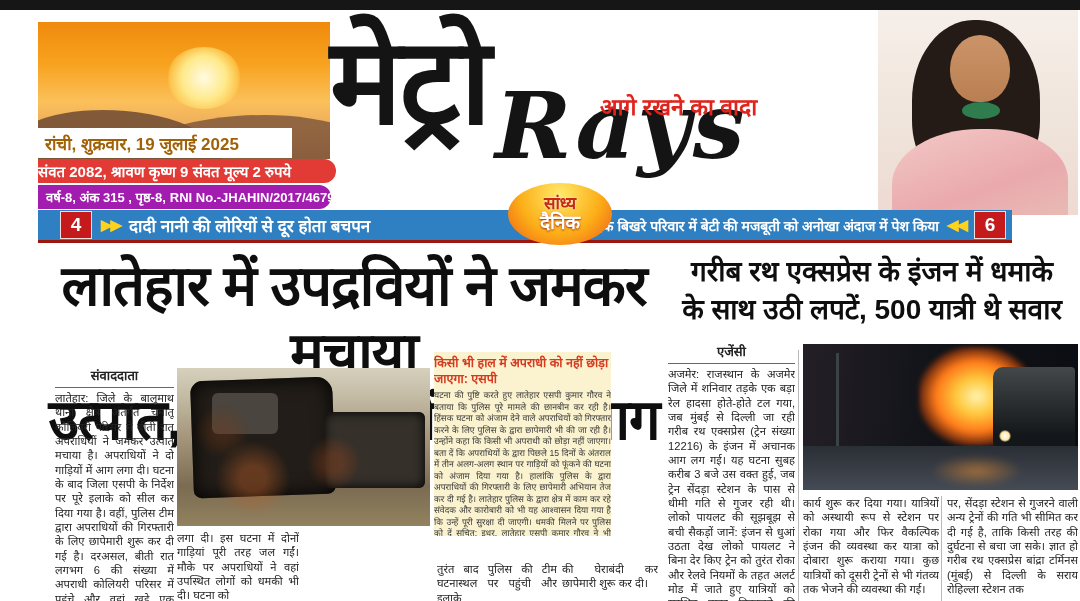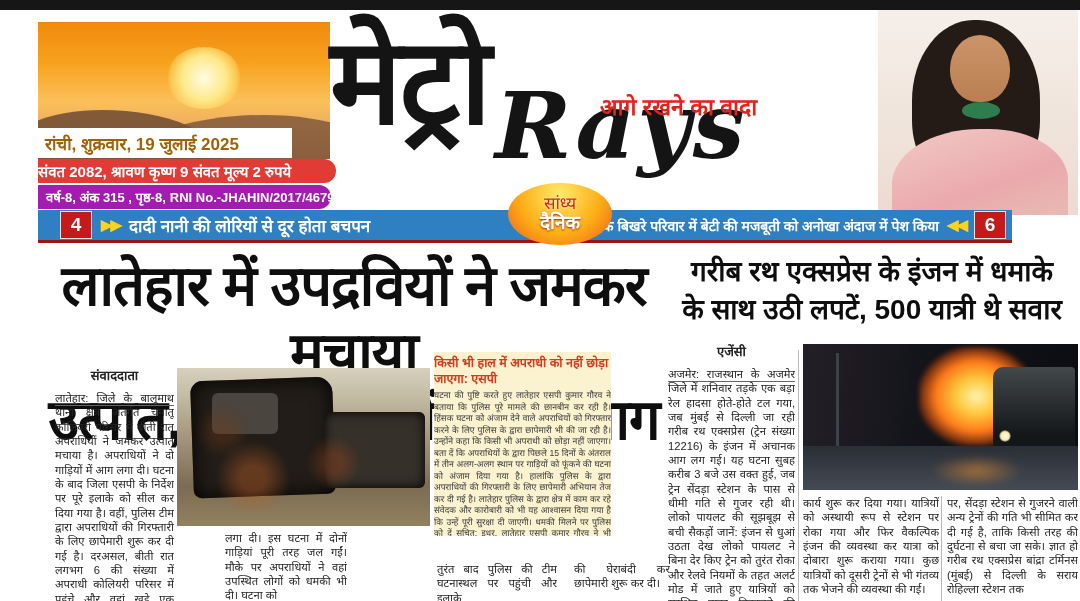--- a/index.html
+++ b/index.html
@@ -36,47 +36,47 @@
   .pagebox{position:absolute;top:2px;width:30px;height:26px;background:#c41a1c;border:1px solid #f3dede;
     color:#fff;font-size:19px;font-weight:bold;display:flex;align-items:center;justify-content:center;}
   .arrows{color:#ffd21e;font-size:15px;font-weight:bold;letter-spacing:-2px;}
   .teaser-left{position:absolute;left:22px;top:0;height:30px;display:flex;align-items:center;gap:9px;
     color:#fff;font-size:17px;font-weight:bold;white-space:nowrap;}
   .teaser-right{position:absolute;right:6px;top:0;height:30px;display:flex;align-items:center;gap:8px;
     color:#fff;font-size:14px;font-weight:bold;white-space:nowrap;}
   .badge{left:508px;top:183px;width:104px;height:62px;border-radius:50%;
     background:radial-gradient(ellipse at 50% 18%,#ffe96a 0%,#fcae17 55%,#ef5a18 100%);
     display:flex;flex-direction:column;align-items:center;justify-content:center;line-height:1.05;z-index:3;}
-  .badge .l1{font-size:17px;font-weight:normal;color:#c62815;text-shadow:0 0 2px #fff;}
+  .badge .l1{font-size:17px;font-weight:bold;color:#c62815;text-shadow:0 0 2px #fff;}
   .badge .l2{font-size:19px;font-weight:bold;color:#fff;text-shadow:0 1px 2px #a32410;}
   
   .woman{left:878px;top:10px;width:200px;height:205px;overflow:hidden;
     background:linear-gradient(180deg,#f6efe9 0%,#efe3da 60%,#eedad2 100%);}
   .hair{position:absolute;left:17%;top:5%;width:64%;height:82%;background:#241a16;border-radius:48% 48% 40% 40%;}
   .face{position:absolute;left:36%;top:12%;width:30%;height:33%;border-radius:50% 50% 46% 46%;
     background:linear-gradient(#cb9468,#b97f52);}
   .necklace{position:absolute;left:42%;top:45%;width:19%;height:8%;border-radius:50%;background:#2f7d4f;}
   .saree{position:absolute;left:7%;bottom:-3%;width:88%;height:45%;
     border-radius:50% 45% 0 0 / 60% 55% 0 0;
     background:linear-gradient(160deg,#f2c9c6 0%,#eaa9ad 60%,#e8bcb4 100%);}
   
   .headline-main{left:40px;top:252px;width:628px;text-align:center;font-size:56px;line-height:1.2;
     font-weight:800;color:#0e0e0e;letter-spacing:-1px;}
   .headline-2{left:666px;top:253px;width:412px;text-align:center;font-size:28px;line-height:1.35;
     font-weight:800;color:#0e0e0e;}
   
   .byline{width:119px;text-align:center;font-size:13px;font-weight:bold;color:#222;
-    border-bottom:1px solid #666;padding-bottom:21px;}
+    border-bottom:1px solid #666;padding-bottom:3px;}
   .coltext{font-size:11.2px;line-height:1.28;text-align:justify;color:#262626;overflow:hidden;}
   .byline-lead{left:55px;top:366px;}
   .lead-c1{left:55px;top:391px;width:119px;height:210px;}
-  .lead-c2{left:177px;top:531px;width:122px;height:70px;margin-left:48px;}
+  .lead-c2{left:177px;top:531px;width:122px;height:70px;}
   .lead-c3{left:304px;top:531px;width:126px;height:70px;}
   .lead-c4{left:437px;top:562px;width:120px;height:39px;}
-  .lead-c5{left:562px;top:562px;width:96px;height:39px;margin-left:12px;}
+  .lead-c5{left:562px;top:562px;width:96px;height:39px;}
   
   .truckphoto{left:177px;top:368px;width:253px;height:158px;overflow:hidden;
     background:linear-gradient(180deg,#d6d0bd 0%,#c3bba4 18%,#a3947a 45%,#7a6b52 75%,#93825f 100%);}
   .truck-cab{position:absolute;left:6%;top:7%;width:56%;height:74%;background:#221d18;
     border-radius:12px 16px 8px 8px;transform:rotate(-2deg);box-shadow:inset 0 0 20px #000;}
   .truck-glass{position:absolute;left:14%;top:16%;width:26%;height:26%;background:#4a453e;border-radius:6px;}
   .truck-bed{position:absolute;left:58%;top:28%;width:40%;height:48%;background:#35302a;border-radius:6px;
     box-shadow:inset 0 0 12px #000;}
   .truck-rust{position:absolute;inset:0;opacity:.55;
     background:radial-gradient(circle at 30% 70%,rgba(186,96,42,.8) 0 6%,transparent 18%),

